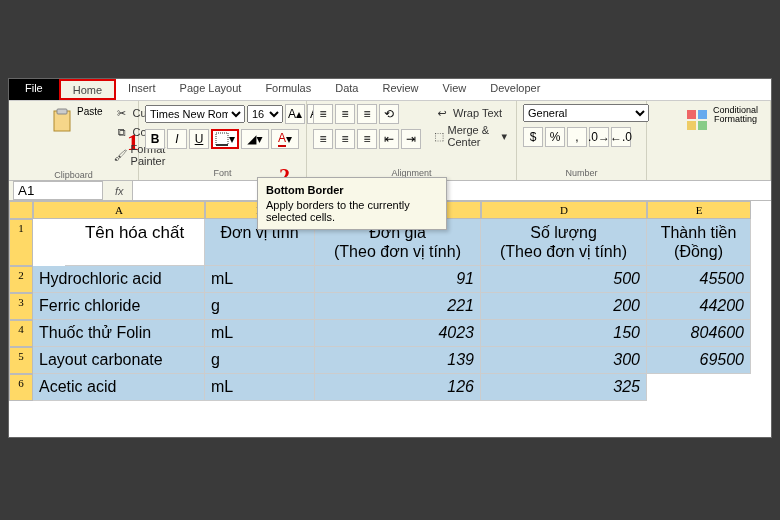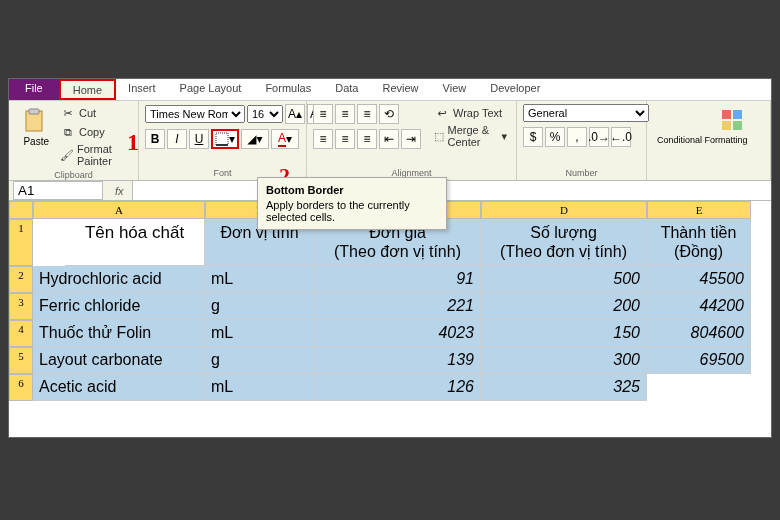--- a/index.html
+++ b/index.html
@@ -1,28 +1,28 @@
 <!DOCTYPE html>
 <html><head>
 <meta charset="utf-8">
 <style>
 * { box-sizing: border-box; margin: 0; padding: 0; font-family: "Segoe UI", Tahoma, sans-serif; }
 body { background: #3a3a3a; width: 780px; height: 520px; overflow: hidden; position: relative; }
 .app { position: absolute; left: 8px; top: 78px; width: 764px; height: 360px; background: #fff; border: 1px solid #666; }
 .tabs { display: flex; background: #fff; height: 22px; border-bottom: 1px solid #ccc; font-size: 11px; }
 .tab { padding: 3px 12px; color: #444; cursor: pointer; }
-.tab-file { background: #701a75; color: #fff; padding: 3px 16px; }
+.tab-file { background: #000000; color: #fff; padding: 3px 16px; }
 .tab-home { border: 2px solid #d00; background: #f3f3e6; }
 .ribbon { display: flex; background: #f3f3e6; height: 80px; border-bottom: 1px solid #bbb; position: relative; }
 .group { border-right: 1px solid #d0d0c0; padding: 3px 6px 2px 6px; display: flex; flex-direction: column; position: relative; }
 .group-label { font-size: 9px; color: #666; text-align: center; margin-top: auto; padding-top: 2px; }
 .group-body { display: flex; gap: 4px; align-items: flex-start; flex: 1; }
 .btn { display: flex; align-items: center; gap: 3px; font-size: 11px; padding: 1px 3px; cursor: pointer; color: #333; }
 .icon-box { width: 16px; height: 16px; display: inline-flex; align-items: center; justify-content: center; }
-.paste-big { display: flex; flex-direction: column; align-items: flex-end; padding: 2px 4px; font-size: 10px; }
+.paste-big { display: flex; flex-direction: row; align-items: flex-start; padding: 2px 4px; font-size: 10px; margin-left: 28px; }
 .paste-big .icon-box { width: 30px; height: 30px; }
 .col { display: flex; flex-direction: column; gap: 1px; }
 .row { display: flex; gap: 2px; align-items: center; }
 select.fontname { font-size: 11px; width: 100px; height: 18px; }
 select.fontsize { font-size: 11px; width: 36px; height: 18px; }
 .sq { width: 20px; height: 20px; border: 1px solid #bbb; display: inline-flex; align-items: center; justify-content: center; font-size: 12px; cursor: pointer; background: #fdfdf4; }
 .sq-dd { width: 28px; }
 .border-btn { border: 2px solid #d00 !important; background: #fff; }
 .callout-1 { position: absolute; left: 118px; top: 28px; color: #d00; font: bold 24px "Times New Roman"; }
 .callout-2 { position: absolute; left: 270px; top: 62px; color: #d00; font: bold 22px "Times New Roman"; }

